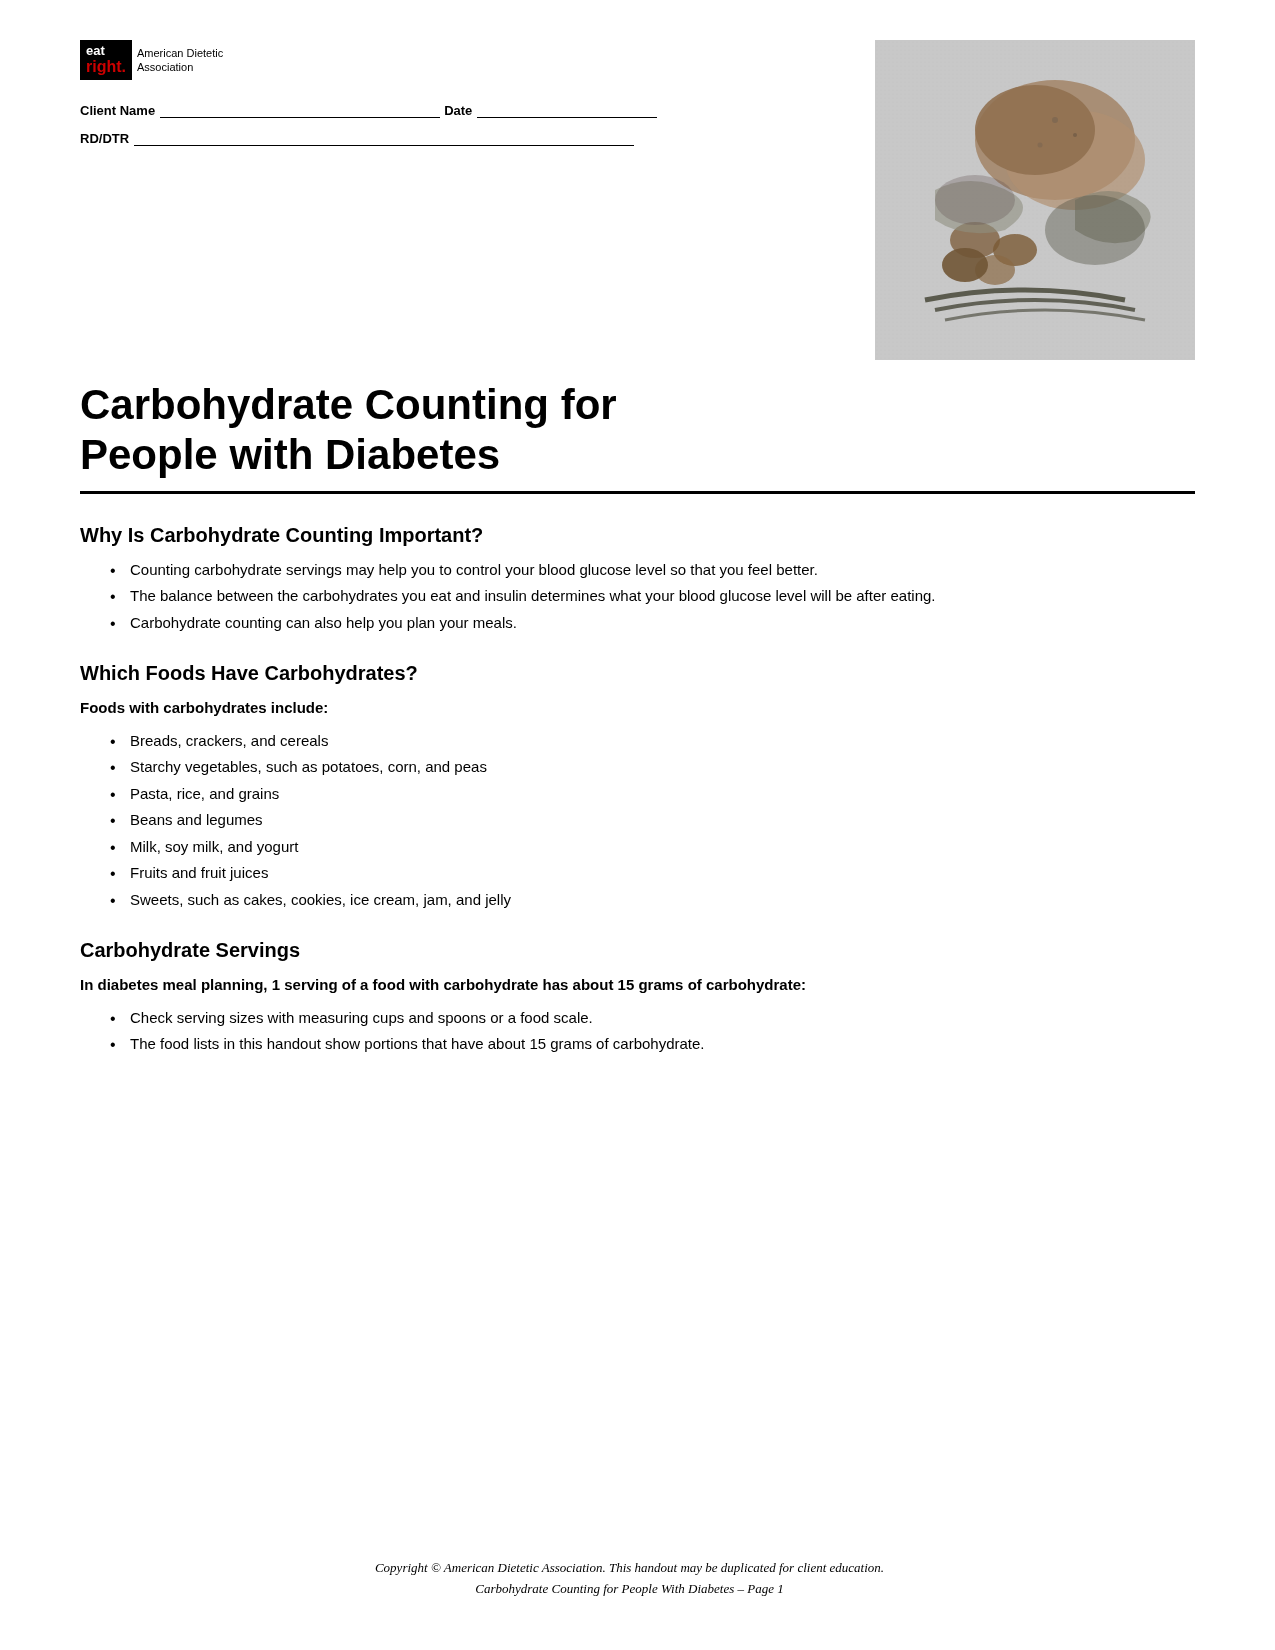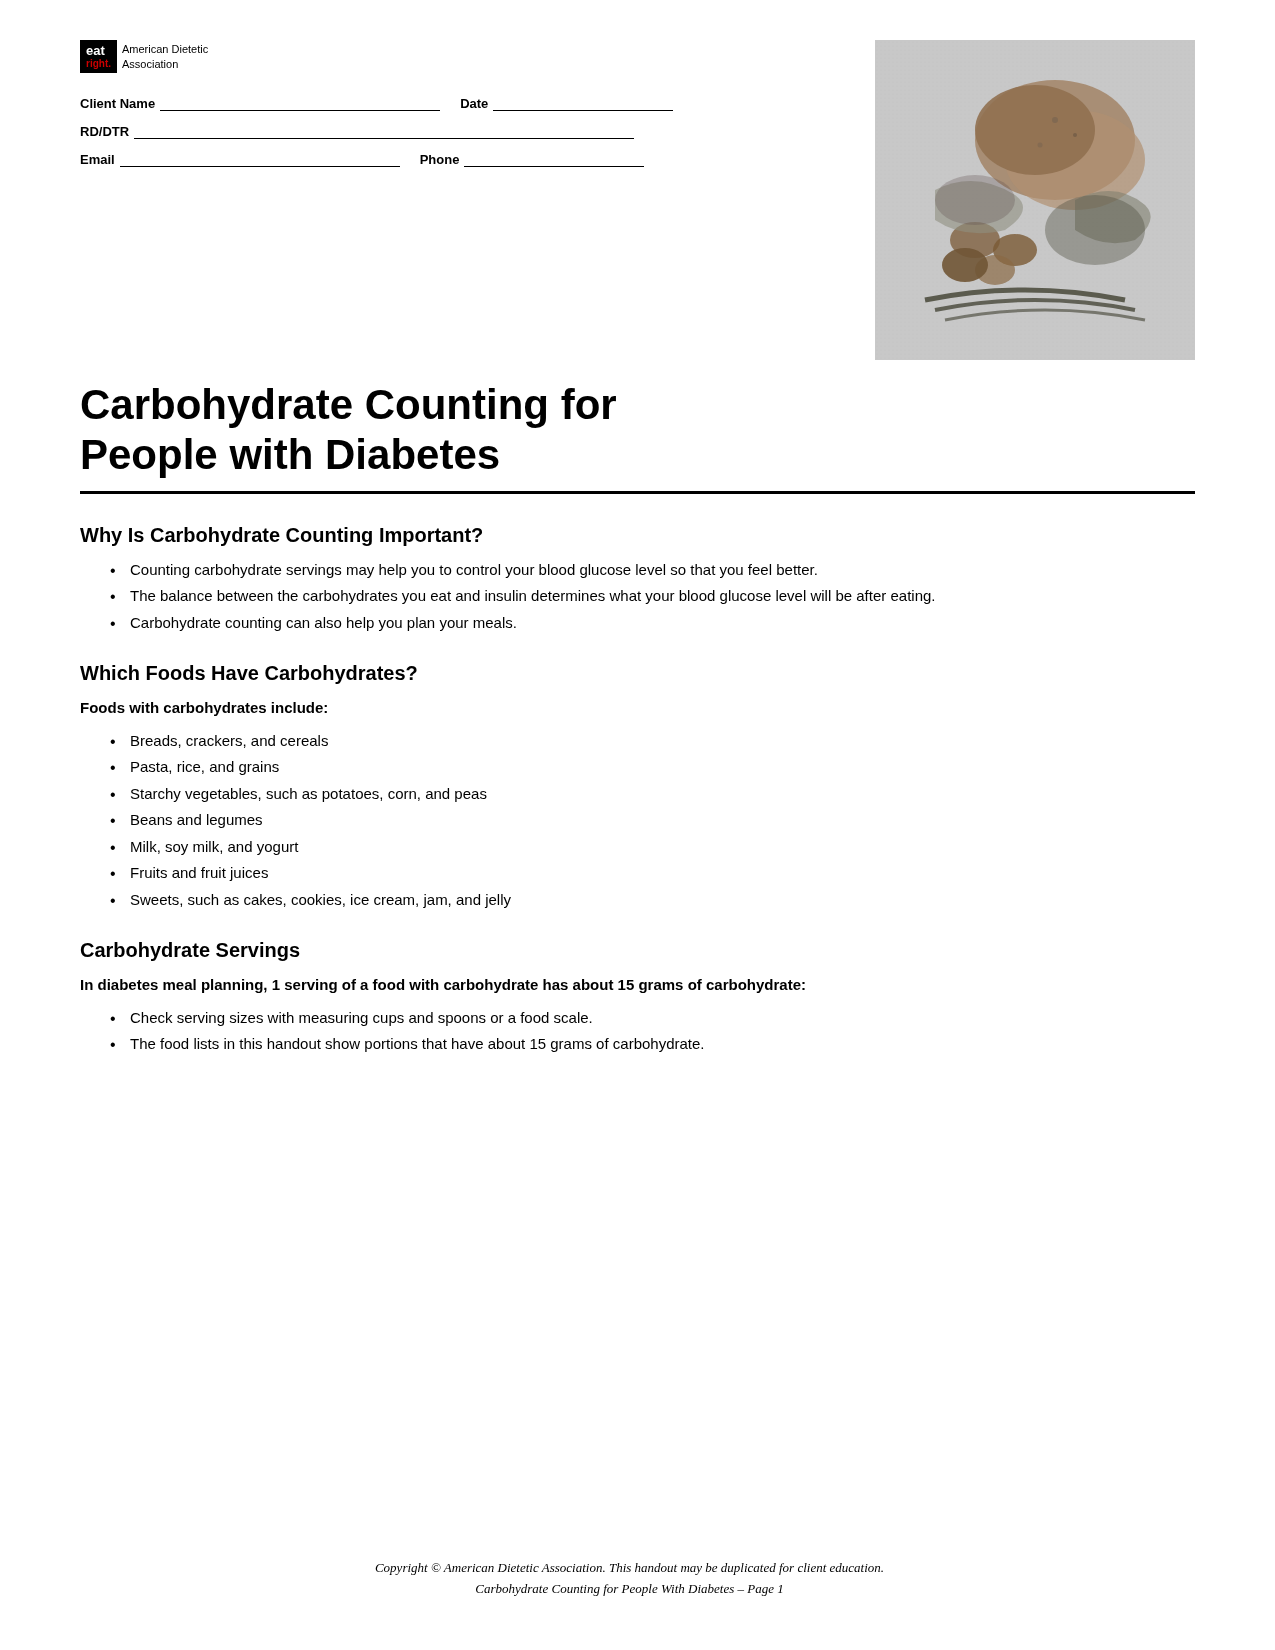--- a/index.html
+++ b/index.html
@@ -40,21 +40,21 @@
 
     
     .form-fields {
       margin-top: 10px;
     }
 
     .form-row {
       display: flex;
       align-items: flex-end;
       margin-bottom: 10px;
-      gap: 20px;
+      gap: 4px;
     }
 
     .form-group {
       display: flex;
       align-items: flex-end;
       gap: 5px;
     }
 
     .form-label {
       font-family: Arial, sans-serif;
@@ -187,21 +187,21 @@
       color: #ffffff;
       font-family: Arial, sans-serif;
       font-weight: bold;
       font-size: 13px;
     }
 
     .logo-right-text {
       color: #cc0000;
       font-family: Arial, sans-serif;
       font-weight: bold;
-      font-size: 10px;
+      font-size: 16px;
     }
 
     .logo-org-name {
       font-family: Arial, sans-serif;
       font-size: 11px;
       line-height: 1.3;
       color: #000;
     }
   </style>
 </head>
@@ -233,30 +233,20 @@
             <span class="form-label">Date</span>
             <div class="form-line form-line-medium"></div>
           </div>
         </div>
         <div class="form-row">
           <div class="form-group">
             <span class="form-label">RD/DTR</span>
             <div class="form-line" style="width: 500px;"></div>
           </div>
         </div>
-        <div class="form-row">
-          <div class="form-group">
-            <span class="form-label">Email</span>
-            <div class="form-line form-line-long"></div>
-          </div>
-          <div class="form-group">
-            <span class="form-label">Phone</span>
-            <div class="form-line form-line-medium"></div>
-          </div>
-        </div>
       </div>
 
     </div>
 
     <div class="header-image">
       <svg viewBox="0 0 320 320" class="food-image-svg" xmlns="http://www.w3.org/2000/svg">
         <rect width="320" height="320" fill="#c8c8c8"></rect>
 
         <rect width="320" height="320" fill="url(#grainPattern)" opacity="0.3"></rect>
         <defs>
@@ -304,22 +294,22 @@
       <li>The balance between the carbohydrates you eat and insulin determines what your blood glucose level will be after eating.</li>
       <li>Carbohydrate counting can also help you plan your meals.</li>
     </ul>
   </div>
 
   <div class="section">
     <h2 class="section-title">Which Foods Have Carbohydrates?</h2>
     <p class="section-intro">Foods with carbohydrates include:</p>
     <ul class="bullet-list">
       <li>Breads, crackers, and cereals</li>
+      <li>Starchy vegetables, such as potatoes, corn, and peas</li>
       <li>Pasta, rice, and grains</li>
-      <li>Starchy vegetables, such as potatoes, corn, and peas</li>
       <li>Beans and legumes</li>
       <li>Milk, soy milk, and yogurt</li>
       <li>Fruits and fruit juices</li>
       <li>Sweets, such as cakes, cookies, ice cream, jam, and jelly</li>
     </ul>
   </div>
 
   <div class="section">
     <h2 class="section-title">Carbohydrate Servings</h2>
     <p class="section-intro">In diabetes meal planning, 1 serving of a food with carbohydrate has about 15 grams of carbohydrate:</p>

